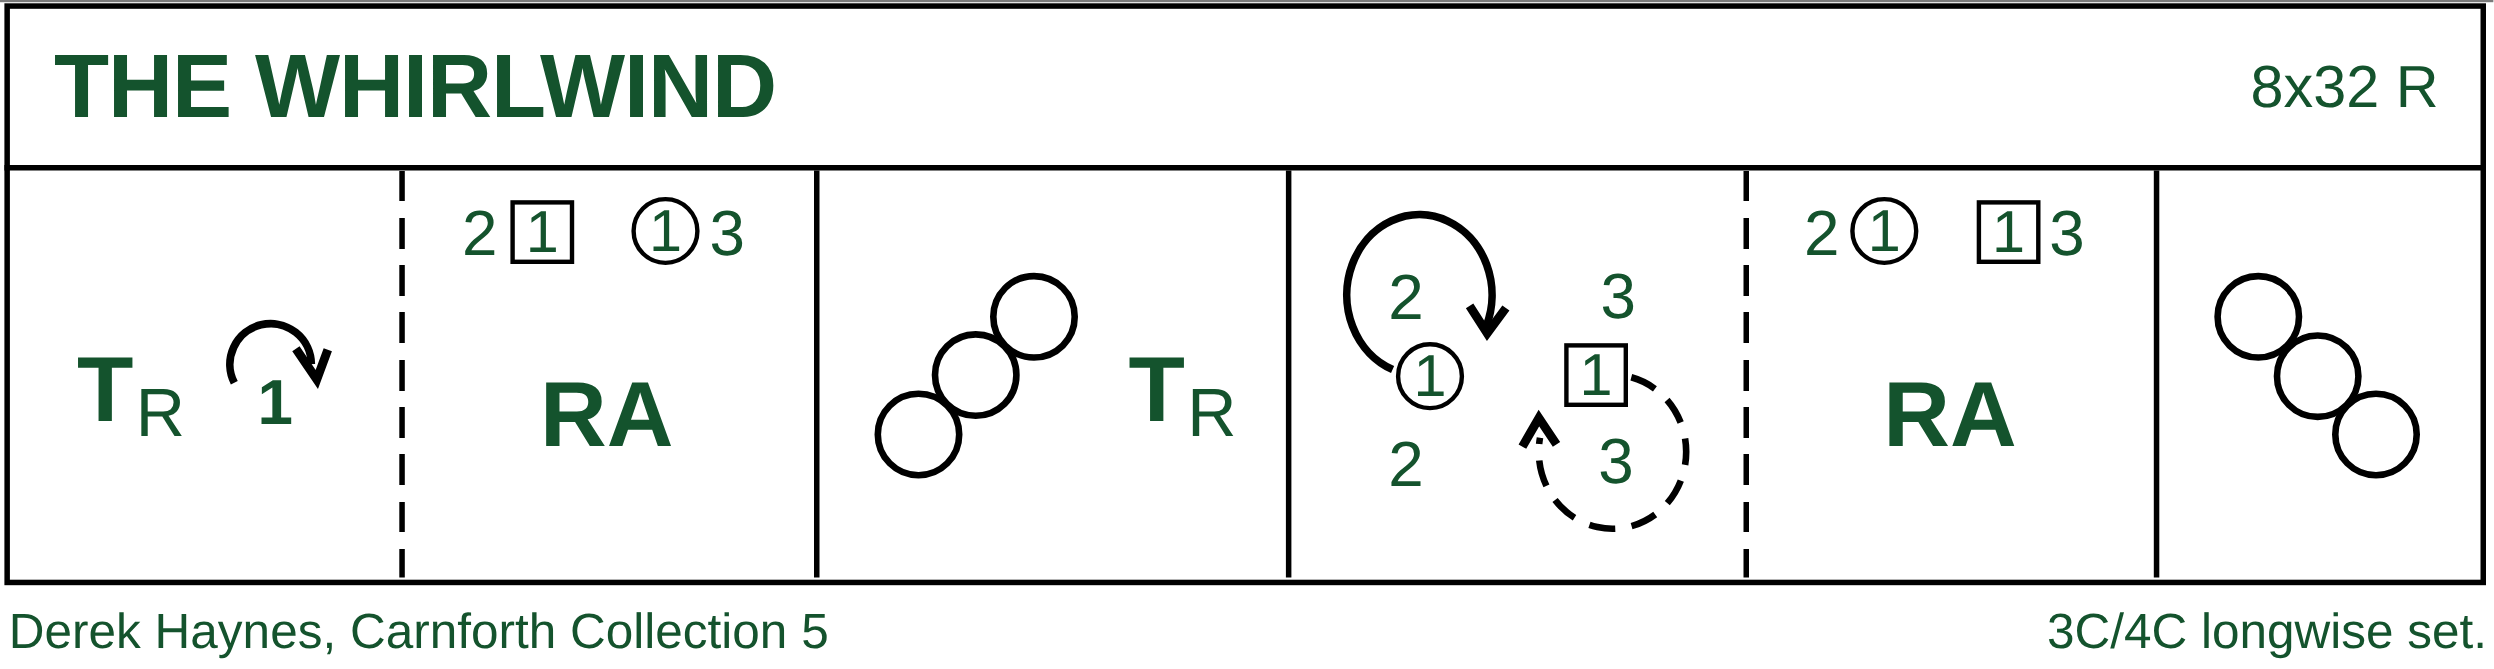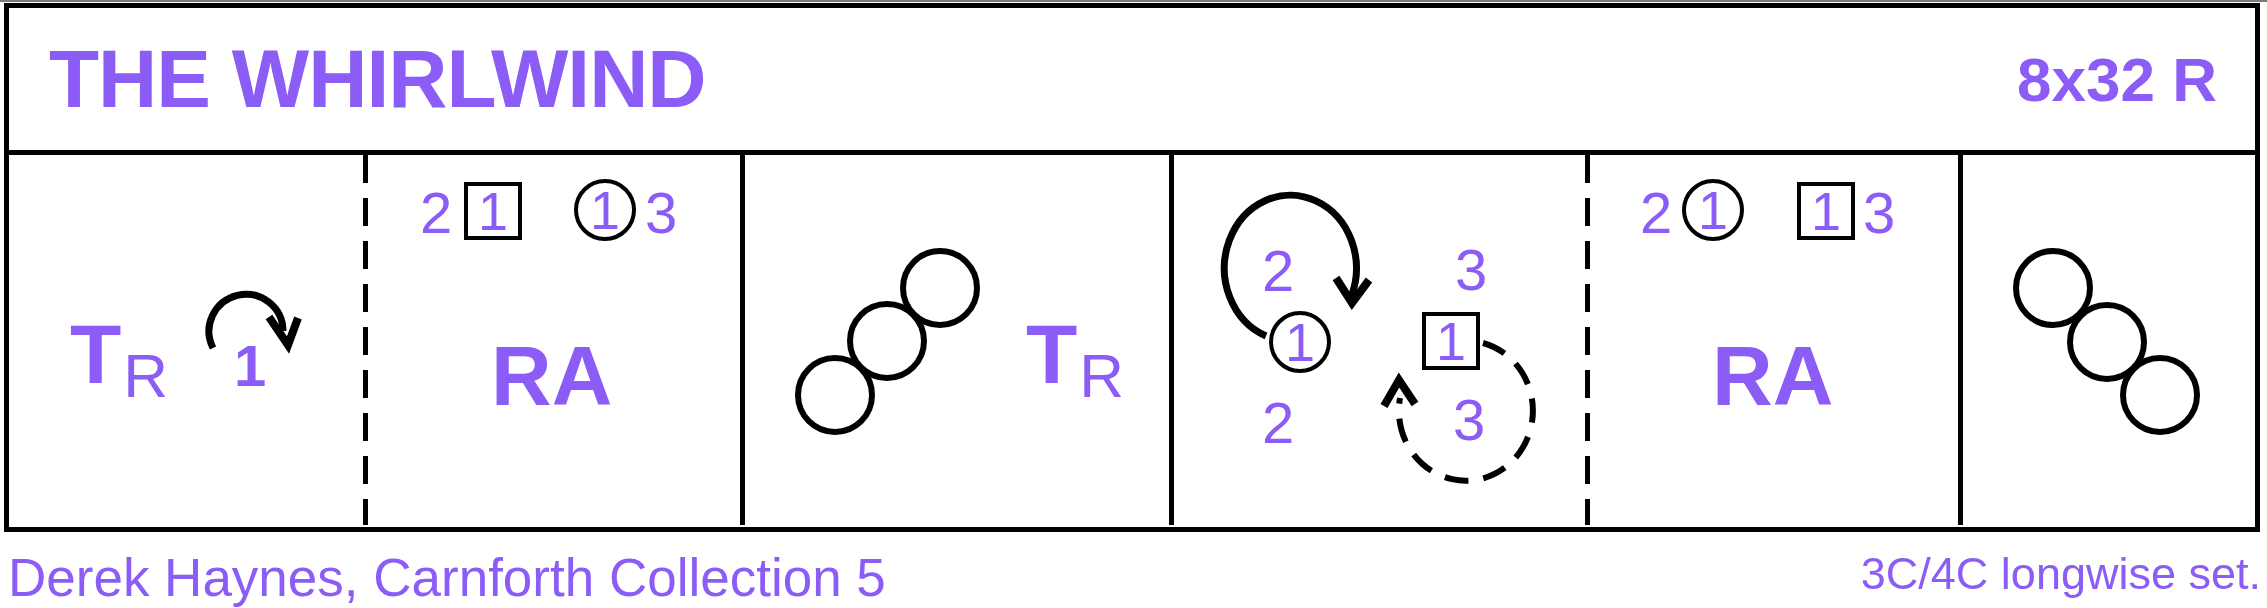--- a/index.html
+++ b/index.html
@@ -1,44 +1,44 @@
 <!DOCTYPE html>
 <html><head>
 <meta charset="utf-8">
 <style>
   html,body{margin:0;padding:0;background:#fff;}
   .stage{
     position:relative; width:2267px; height:608px; background:#ffffff;
-    font-family:"Liberation Sans","DejaVu Sans",sans-serif; color:#8b5cf6;
+    font-family:"Liberation Sans","DejaVu Sans",sans-serif; color:#14532d;
     overflow:hidden;
   }
   .top-hairline{position:absolute;left:0;top:0;width:2267px;height:2px;background:#7a7a7a;}
   .frame{position:absolute;left:4px;top:3px;width:2256px;height:529px;border:5px solid #000;box-sizing:border-box;background:#fff;}
   .header-divider{position:absolute;left:4px;top:150px;width:2256px;height:5px;background:#000;}
   .header{position:absolute;left:9px;top:8px;width:2248px;height:142px;display:flex;align-items:center;justify-content:space-between;padding:0 40px 0 40px;box-sizing:border-box;}
   .title{font-size:82px;font-weight:bold;letter-spacing:-1px;white-space:nowrap;}
-  .code{font-size:62px;font-weight:bold;white-space:nowrap;margin-left:48px;}
+  .code{font-size:54px;font-weight:normal;white-space:nowrap;margin-left:48px;}
 
   .sep{position:absolute;top:155px;height:370px;width:5px;}
   .sep.solid{background:#000;}
   .sep.dashed{background:repeating-linear-gradient(to bottom,#000 0 28px,transparent 28px 43px);}
 
   .overlay{position:absolute;left:0;top:0;width:2267px;height:608px;pointer-events:none;}
 
   .num{position:absolute;font-size:58px;line-height:1;white-space:nowrap;}
   .token{position:absolute;box-sizing:border-box;border:4px solid #000;display:flex;align-items:center;justify-content:center;font-size:54px;line-height:1;background:#fff;}
   .token.square{width:58px;height:58px;}
   .token.circle{width:62px;height:62px;border-radius:50%;}
   .ra{position:absolute;font-size:84px;font-weight:bold;line-height:1;margin-top:23px;}
   .tsym{position:absolute;display:flex;align-items:flex-start;line-height:1;}
   .tsym .t{font-size:84px;font-weight:bold;line-height:1;}
   .tsym .r{font-size:62px;font-weight:400;line-height:1;margin-top:33px;margin-left:2px;}
   .one{position:absolute;left:234px;top:337px;font-size:58px;font-weight:bold;line-height:1;}
 
-  .footer-left{position:absolute;left:8px;top:551px;font-size:53px;line-height:1;white-space:nowrap;}
+  .footer-left{position:absolute;left:8px;top:551px;font-size:45px;line-height:1;white-space:nowrap;}
   .footer-right{position:absolute;right:6px;top:551px;font-size:45px;line-height:1;white-space:nowrap;}
 </style>
 </head>
 <body>
 
 <div class="stage">
 
   <div class="top-hairline"></div>
   <div class="frame"></div>
   <div class="header-divider"></div>

